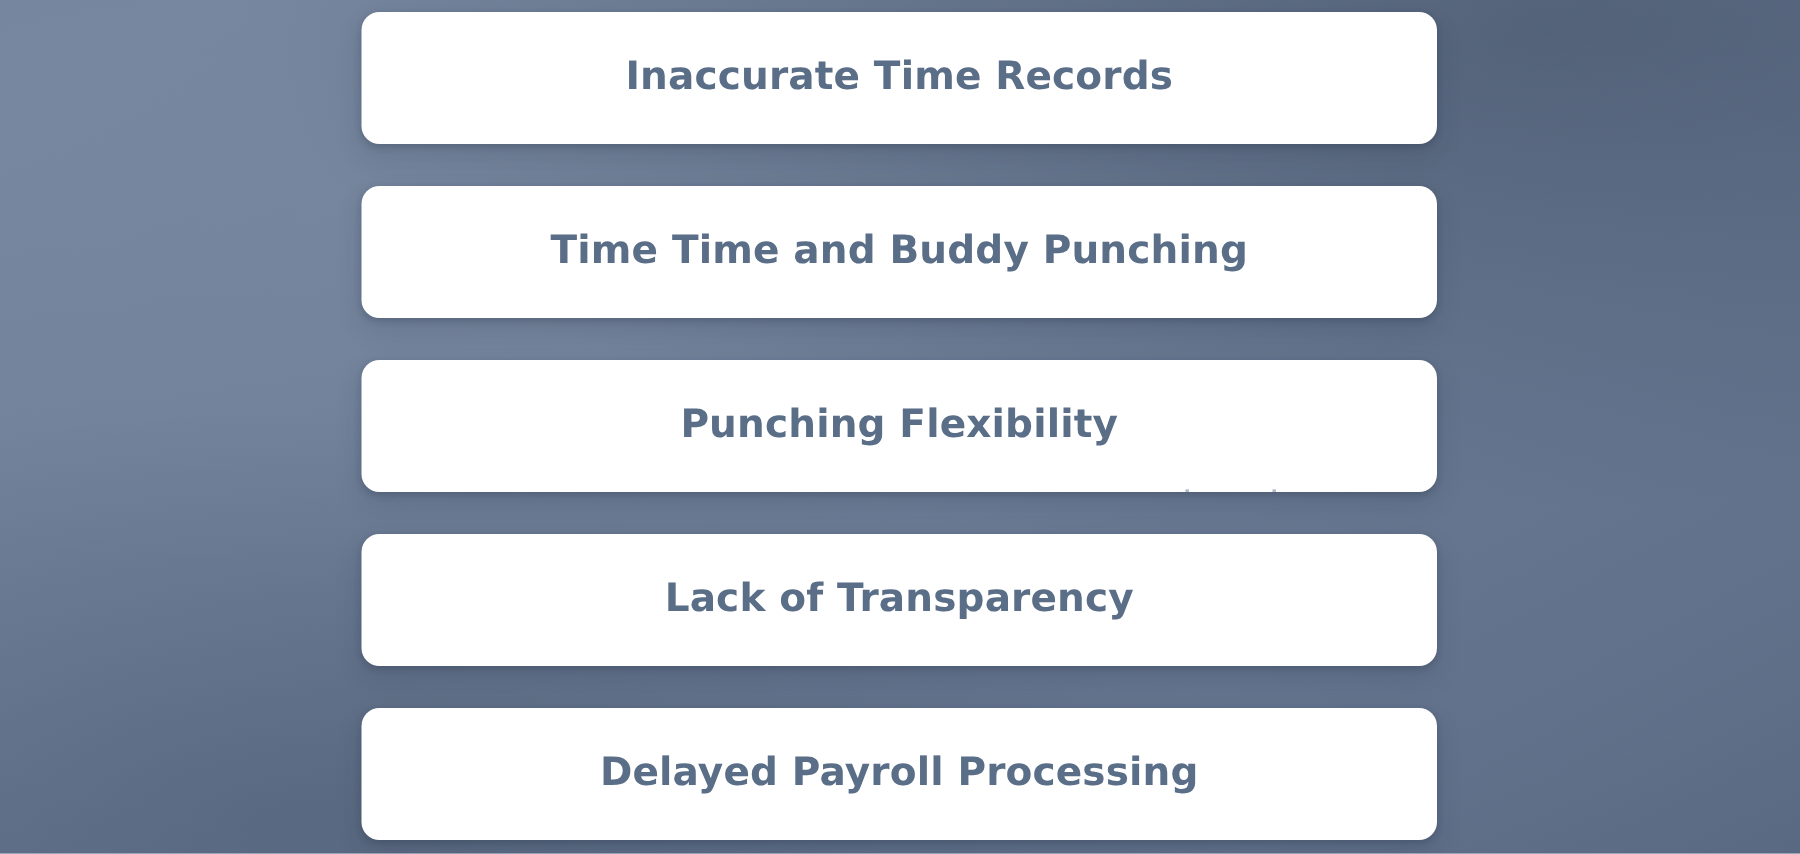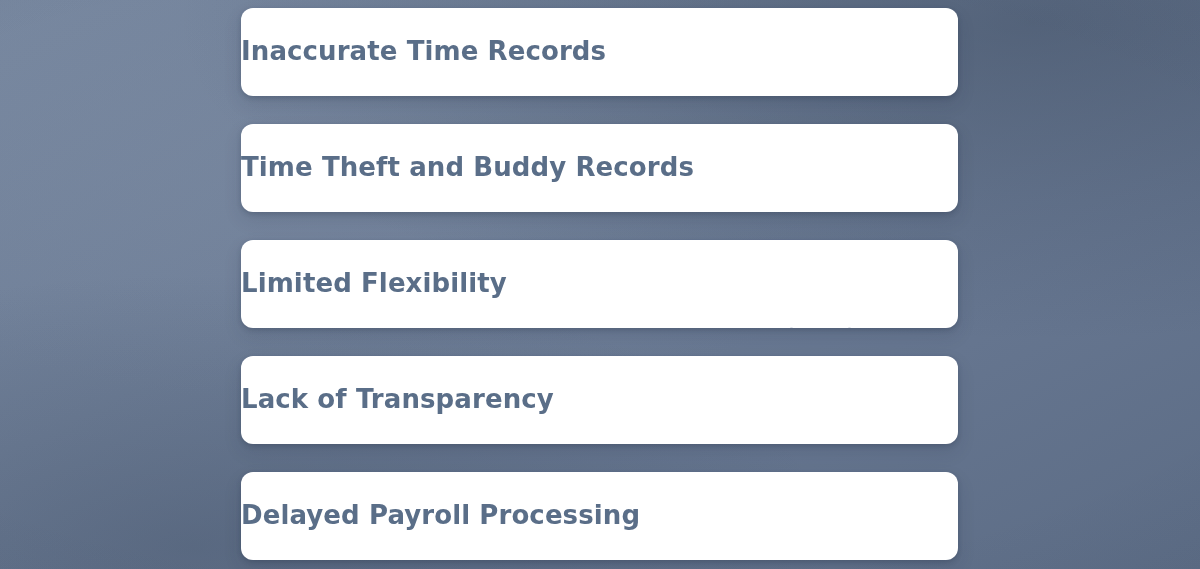--- a/index.html
+++ b/index.html
@@ -50,21 +50,21 @@
     width: 717px;
     height: 88px;
     margin-bottom: 28px;
     background: #ffffff;
     border-radius: 12px;
     box-shadow:
       0 2px 5px rgba(28,40,58,0.22),
       0 8px 18px rgba(28,40,58,0.13);
     display: flex;
     align-items: center;
-    justify-content: flex-start;
+    justify-content: center;
     overflow: hidden;
   }
 
   .card-label {
     font-size: 26px;
     font-weight: 700;
     color: #5a6e88;
     letter-spacing: 0.1px;
     text-align: center;
     line-height: 1.2;
@@ -100,25 +100,25 @@
   <div class="bg-base"></div>
   <div class="bg-vignette"></div>
 
   <div class="card-stack">
 
     <div class="card">
       <div class="card-label">Inaccurate Time Records</div>
     </div>
 
     <div class="card">
-      <div class="card-label">Time Theft and Buddy Records</div>
+      <div class="card-label">Time Time and Buddy Punching</div>
     </div>
 
     <div class="card">
-      <div class="card-label">Limited Flexibility</div>
+      <div class="card-label">Punching Flexibility</div>
       <div class="clipped-overflow">
         <span class="clip-a">·</span>
         <span class="clip-b">·</span>
       </div>
     </div>
 
     <div class="card">
       <div class="card-label">Lack of Transparency</div>
     </div>
 

